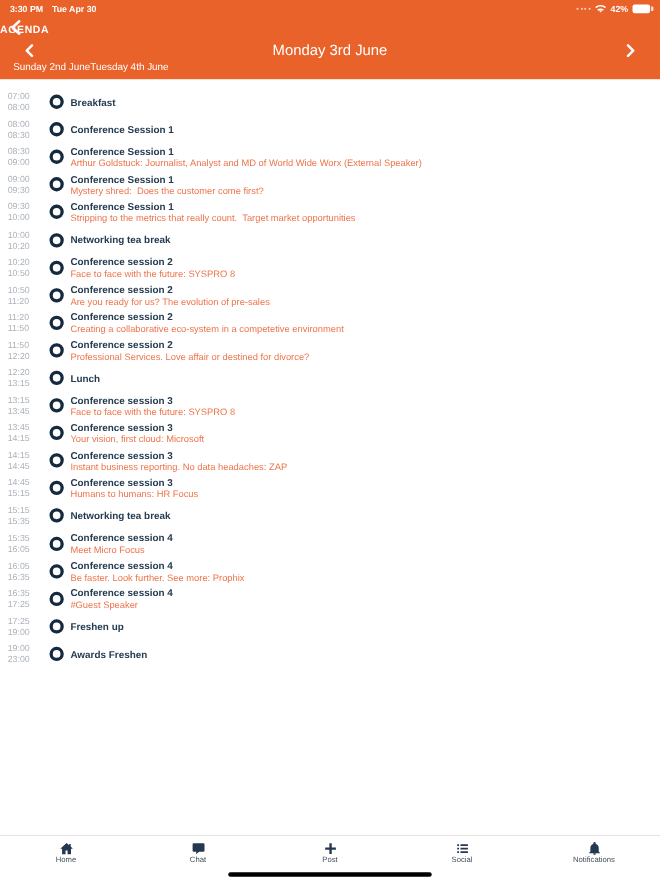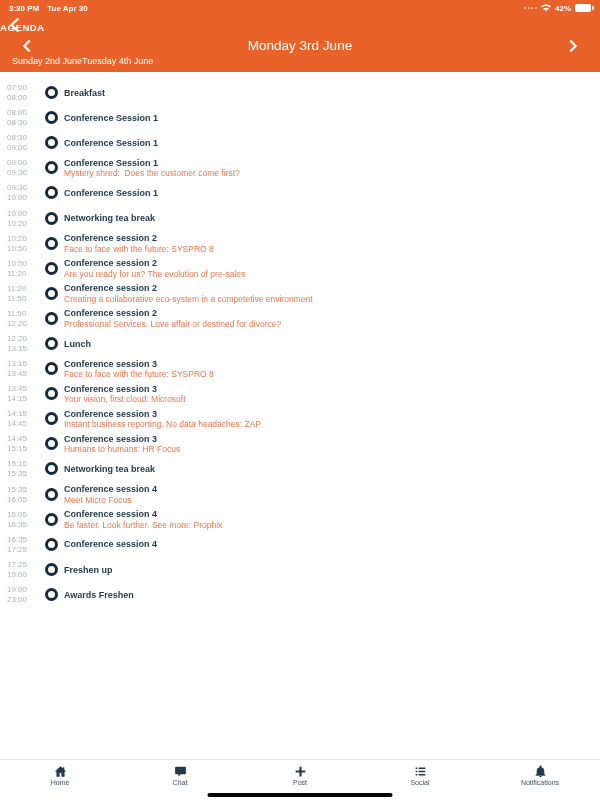--- a/index.html
+++ b/index.html
@@ -144,20 +144,21 @@
     <div class="times">
       <div class="t-start">08:30</div>
       <div class="t-end">09:00</div>
     </div>
     <div class="marker">
       <div class="tl-line"></div>
       <div class="tl-dot"></div>
     </div>
     <div class="texts">
       <div class="item-title">Conference Session 1</div>
+      <div class="item-sub">Arthur Goldstuck: Journalist, Analyst and MD of World Wide Worx (External Speaker)</div>
     </div>
   </div>
 
   <div class="row">
     <div class="times">
       <div class="t-start">09:00</div>
       <div class="t-end">09:30</div>
     </div>
     <div class="marker">
       <div class="tl-line"></div>
@@ -173,20 +174,21 @@
     <div class="times">
       <div class="t-start">09:30</div>
       <div class="t-end">10:00</div>
     </div>
     <div class="marker">
       <div class="tl-line"></div>
       <div class="tl-dot"></div>
     </div>
     <div class="texts">
       <div class="item-title">Conference Session 1</div>
+      <div class="item-sub">Stripping to the metrics that really count.  Target market opportunities</div>
     </div>
   </div>
 
   <div class="row">
     <div class="times">
       <div class="t-start">10:00</div>
       <div class="t-end">10:20</div>
     </div>
     <div class="marker">
       <div class="tl-line"></div>
@@ -382,20 +384,21 @@
     <div class="times">
       <div class="t-start">16:35</div>
       <div class="t-end">17:25</div>
     </div>
     <div class="marker">
       <div class="tl-line"></div>
       <div class="tl-dot"></div>
     </div>
     <div class="texts">
       <div class="item-title">Conference session 4</div>
+      <div class="item-sub">#Guest Speaker</div>
     </div>
   </div>
 
   <div class="row">
     <div class="times">
       <div class="t-start">17:25</div>
       <div class="t-end">19:00</div>
     </div>
     <div class="marker">
       <div class="tl-line"></div>

